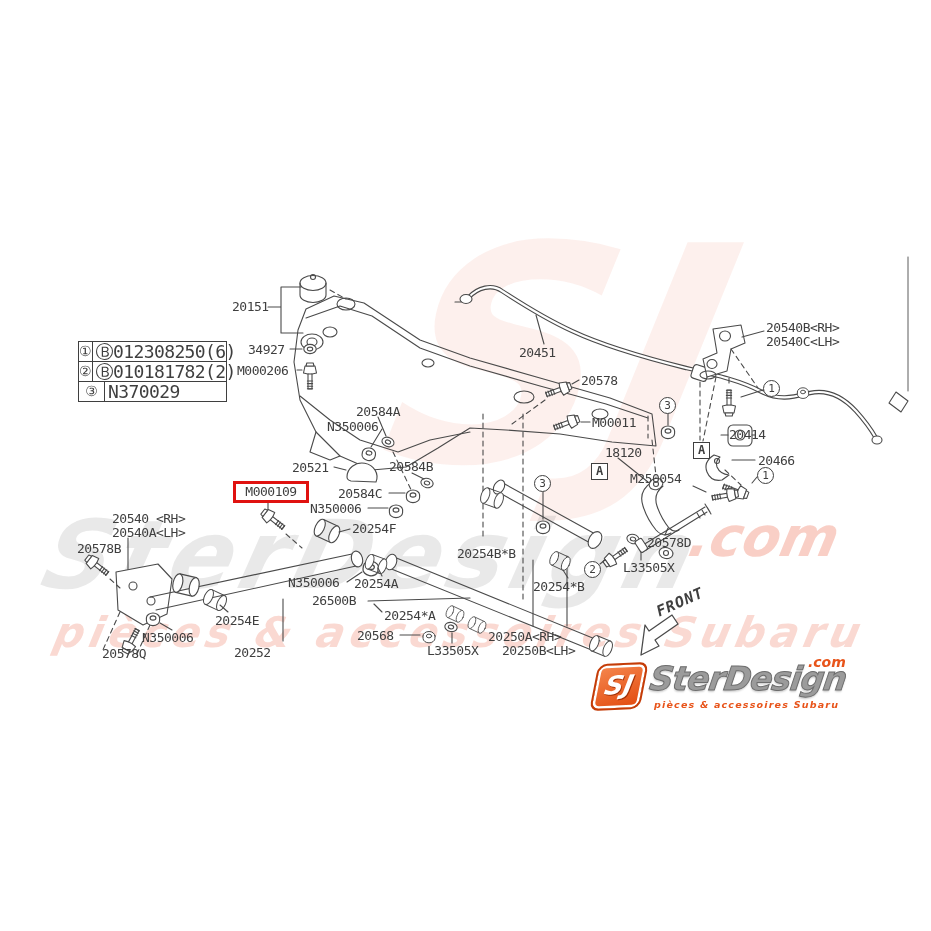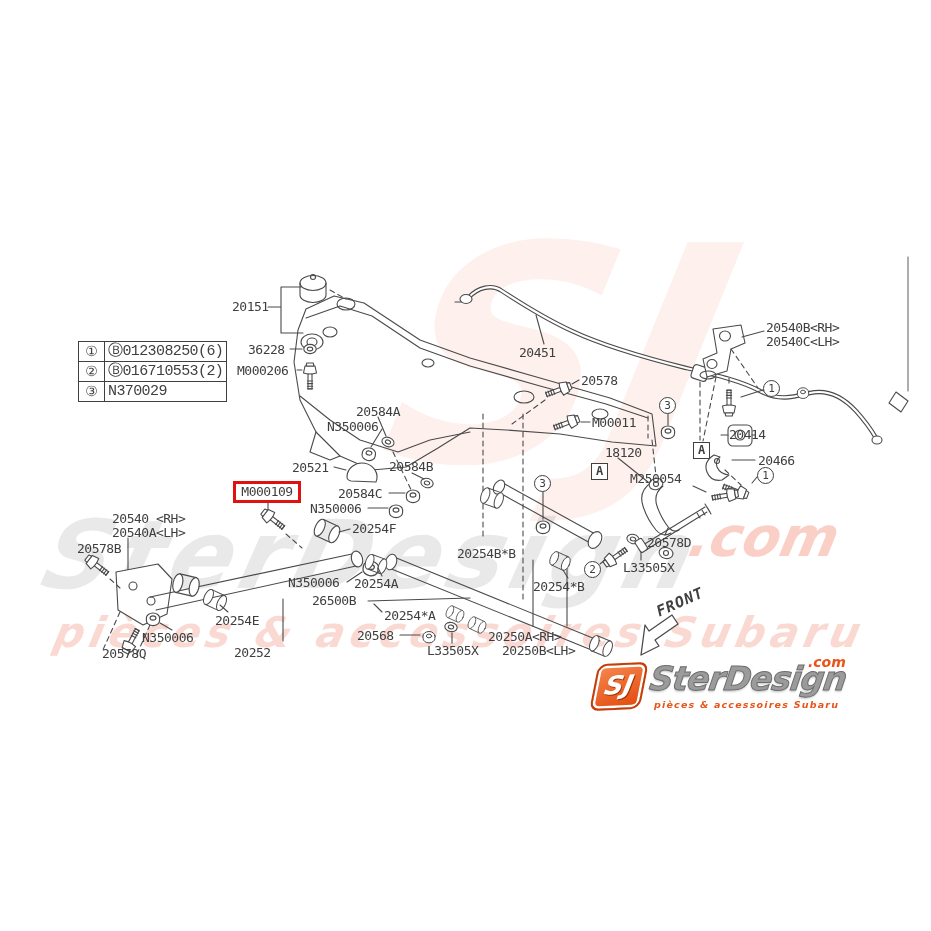--- a/index.html
+++ b/index.html
@@ -20,27 +20,27 @@
   
   svg.art{position:absolute;left:0;top:0;z-index:2;}
   
   .pl{position:absolute;z-index:3;font-size:13px;line-height:13px;white-space:pre;
       letter-spacing:-0.5px;color:#3f3f3f;}
   
   .legend{position:absolute;left:78px;top:341px;width:147px;border:1.7px solid #3f3f3f;z-index:3;background:#fff;}
   .lrow{display:flex;height:19px;align-items:center;}
   .lrow + .lrow{border-top:1.4px solid #3f3f3f;}
   .lnum{width:25px;text-align:center;font-size:14px;line-height:19px;border-right:1.4px solid #3f3f3f;}
-  .lpart{flex:1;padding-left:3px;font-size:15px;line-height:19px;letter-spacing:-0.6px;white-space:pre;font-family:Liberation Mono, monospace;}
+  .lpart{flex:1;padding-left:3px;font-size:18px;line-height:19px;letter-spacing:-0.6px;white-space:pre;}
   
   .cm{position:absolute;z-index:3;width:15px;height:15px;border:1.4px solid #3f3f3f;border-radius:50%;
       background:#fff;text-align:center;line-height:15px;font-size:11px;}
   .ab{position:absolute;z-index:3;width:15px;height:15px;border:1.6px solid #3f3f3f;background:#fff;
       text-align:center;line-height:15px;font-size:12px;font-weight:bold;}
-  .hl{position:absolute;left:233px;top:481px;width:68px;height:22px;border:3.5px solid #e01210;
+  .hl{position:absolute;left:233px;top:481px;width:76px;height:22px;border:3.5px solid #e01210;
       background:#fff;z-index:4;box-sizing:border-box;text-align:center;font-size:13px;
       line-height:15px;letter-spacing:-0.5px;}
   .front-txt{position:absolute;left:655px;top:593px;z-index:3;font-size:15px;font-weight:bold;
       letter-spacing:1px;transform:rotate(-24deg);font-style:italic;}
   
   .logo{position:absolute;left:592px;top:659px;width:262px;height:60px;z-index:5;}
   .logo-icon{position:absolute;left:2px;top:4px;width:46px;height:43px;border-radius:9px;
       background:linear-gradient(160deg,#f5874f,#e24a0e);border:2px solid #c43c08;
       box-shadow:inset 0 0 0 2.5px #ffffff;transform:skewX(-14deg) rotate(-3deg);
       text-align:center;}
@@ -258,30 +258,30 @@
     <path d="M641,655 L659,646 L655,640 L678,624 L672,615 L649,631 L645,625 Z" fill="#fff" stroke-width="1.3"></path>
   </svg>
 
   <div class="legend">
     <div class="lrow">
       <span class="lnum">①</span>
       <span class="lpart">Ⓑ012308250(6)</span>
     </div>
     <div class="lrow">
       <span class="lnum">②</span>
-      <span class="lpart">Ⓑ016710553(2)</span>
+      <span class="lpart">Ⓑ010181782(2)</span>
     </div>
     <div class="lrow">
       <span class="lnum">③</span>
       <span class="lpart">N370029</span>
     </div>
   </div>
 
   <div class="pl" style="left:232px;top:300px">20151</div>
-  <div class="pl" style="left:248px;top:343px">36228</div>
+  <div class="pl" style="left:248px;top:343px">34927</div>
   <div class="pl" style="left:237px;top:364px">M000206</div>
   <div class="pl" style="left:356px;top:405px">20584A</div>
   <div class="pl" style="left:327px;top:420px">N350006</div>
   <div class="pl" style="left:292px;top:461px">20521</div>
   <div class="pl" style="left:389px;top:460px">20584B</div>
   <div class="pl" style="left:338px;top:487px">20584C</div>
   <div class="pl" style="left:310px;top:502px">N350006</div>
   <div class="pl" style="left:352px;top:522px">20254F</div>
   <div class="pl" style="left:112px;top:512px">20540 &lt;RH&gt;</div>
   <div class="pl" style="left:112px;top:526px">20540A&lt;LH&gt;</div>

